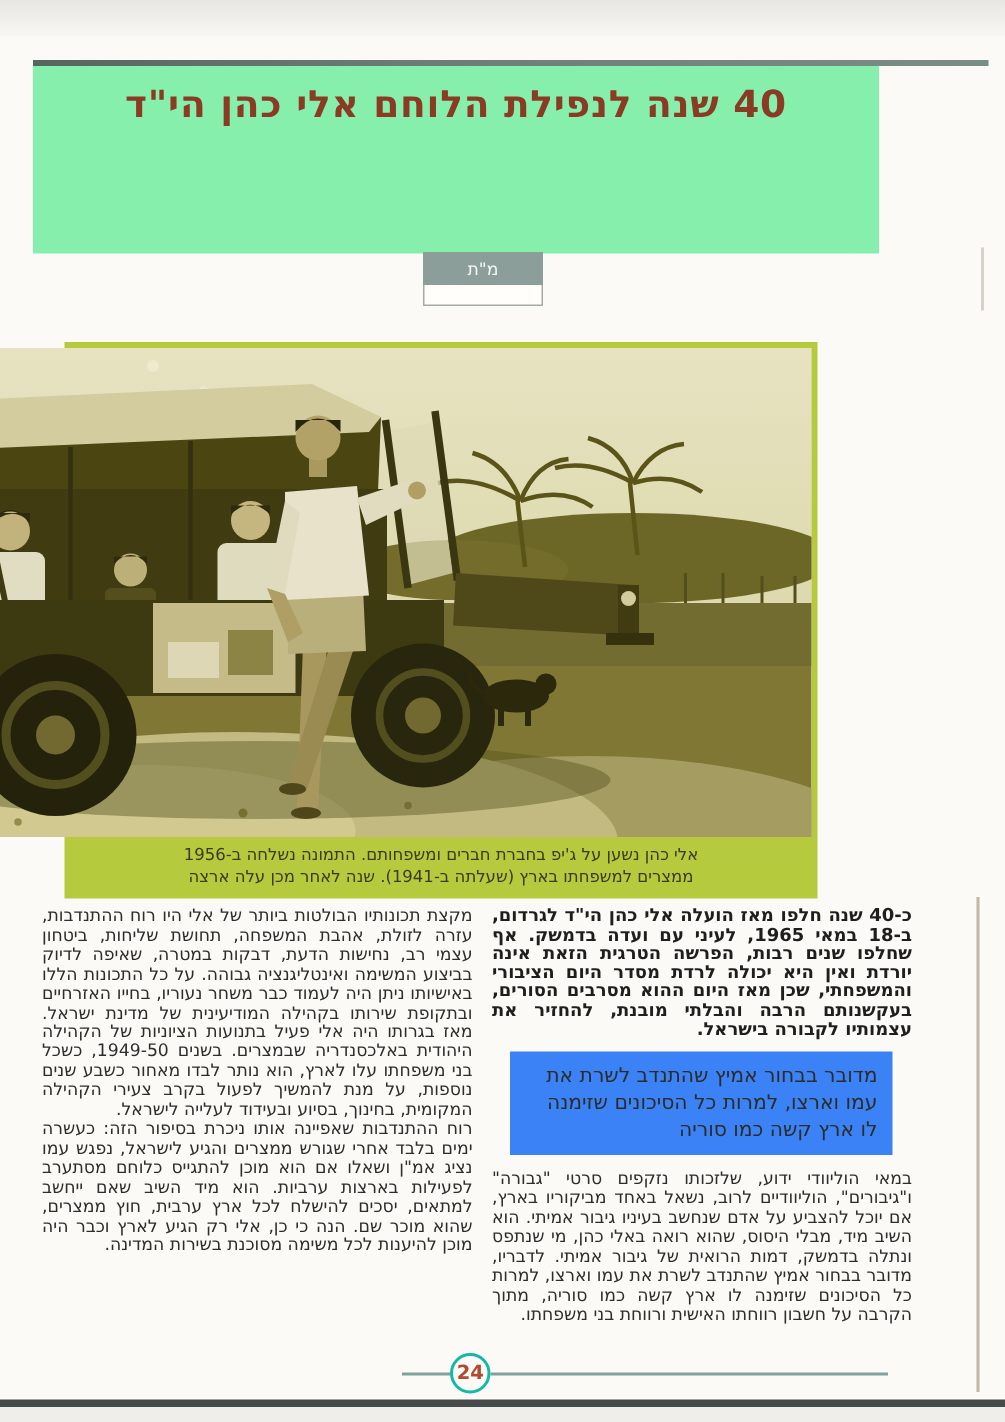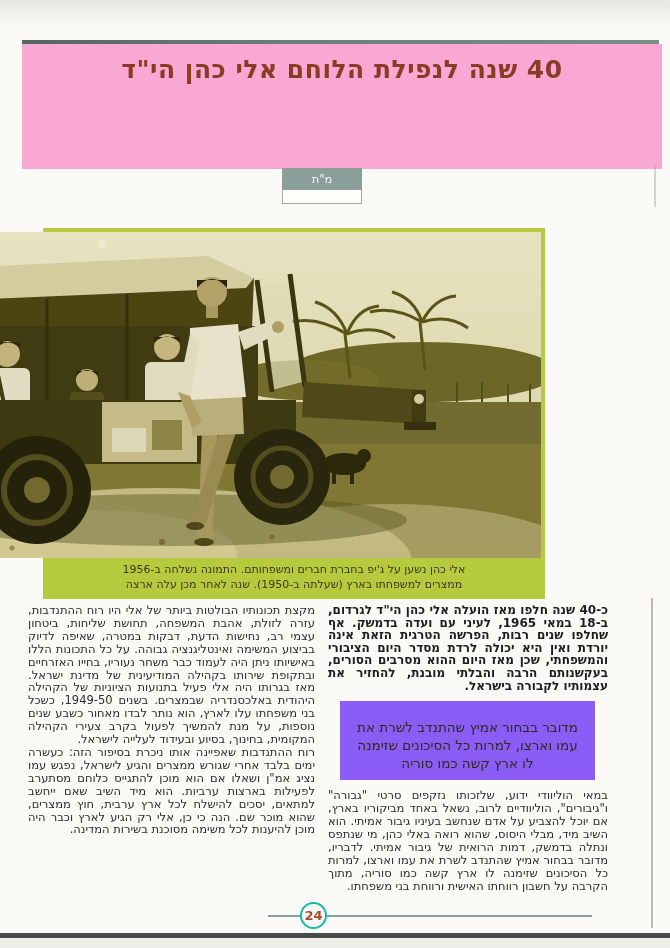--- a/index.html
+++ b/index.html
@@ -6,43 +6,43 @@
   *{box-sizing:border-box;}
   .sheet{
     position:relative;width:670px;height:948px;margin:0 auto;
     background:#fbfaf6;overflow:hidden;
     font-family:"DejaVu Sans",sans-serif;direction:rtl;
   }
   .scan-top-band{position:absolute;top:0;left:0;width:670px;height:24px;
     background:linear-gradient(#e7e6e2,#f8f7f3);}
   .top-rule{position:absolute;left:22px;top:40px;width:637px;height:4px;
     background:linear-gradient(90deg,#55665f,#6b7d77 40%,#7b8d87);}
-  .title-box{position:absolute;left:22px;top:44px;width:640px;height:125px;
-    background:#f9a8d4;}
+  .title-box{position:absolute;left:22px;top:44px;width:564px;height:125px;
+    background:#86efac;}
   .page-title{margin:0;padding-top:11px;text-align:center;
     font-size:25px;font-weight:bold;color:#8b3a23;letter-spacing:.5px;}
   .intro{margin:7px auto 0;width:608px;text-align:center;
     font-size:13px;line-height:18px;color:#3f3e3c;}
   .byline-box{position:absolute;left:282px;top:168px;width:80px;}
   .byline-head{height:22px;background:#8c9e99;color:#f4f7f4;
     font-size:11.5px;line-height:22px;text-align:center;}
   .byline-body{height:14px;background:#fffefb;border:1px solid #a3a9a3;border-top:none;}
   .photo-frame{position:absolute;left:43px;top:228px;width:502px;
     background:#b6ca3e;padding:4px 4px 0 4px;}
   .photo{display:block;width:589px;height:326px;background:#e9e6c4;}
   .photo-caption{padding:4px 6px 7px;text-align:center;
     font-size:11px;line-height:15px;color:#3a3a1c;}
   .col{position:absolute;top:604px;color:#2e2d2b;}
   .col-left{left:28px;width:287px;}
   .col-right{left:328px;width:280px;}
   .body-par{margin:0;font-size:11.5px;line-height:12.9px;text-align:justify;}
   .lead-par{margin:0;font-size:12px;line-height:12.6px;font-weight:bold;
     text-align:justify;color:#1f1e1c;}
-  .pull-quote{margin:9px 13px 9px 12px;background:#8b5cf6;padding:17px 10px 8px;
-    font-size:13.5px;line-height:18px;text-align:center;color:#2c2c26;}
+  .pull-quote{margin:9px 13px 9px 12px;background:#3b82f6;padding:7px 10px 8px;
+    font-size:13.5px;line-height:18px;text-align:right;color:#2c2c26;}
   .pageno-line{position:absolute;height:2px;background:#7fa29c;}
   .pageno-line.left{left:268px;top:915px;width:33px;}
   .pageno-line.right{left:327px;top:915px;width:265px;}
   .pageno-circle{position:absolute;left:300px;top:902px;width:27px;height:27px;
     border:2px solid #14b8a6;border-radius:50%;background:#fbfaf6;
     color:#b24a30;font-size:13px;font-weight:bold;text-align:center;line-height:24px;}
   .bottom-rule{position:absolute;left:0;top:933px;width:670px;height:5px;background:#464c4c;}
   .bottom-band{position:absolute;left:0;top:938px;width:670px;height:10px;background:#efeeea;}
   .edge-mark{position:absolute;background:#b5ac99;opacity:.85;}
   .edge-mark.long{left:651px;top:598px;width:2px;height:330px;}
@@ -167,21 +167,21 @@
       <ellipse cx="392" cy="232" rx="22" ry="11" fill="#242109"></ellipse>
       <circle cx="412" cy="224" r="7" fill="#242109"></circle>
       <line x1="382" y1="240" x2="382" y2="252" stroke="#242109" stroke-width="4"></line>
       <line x1="400" y1="240" x2="400" y2="252" stroke="#242109" stroke-width="4"></line>
       <path d="M370,230 q-10,-6 -8,-14" stroke="#242109" stroke-width="3" fill="none"></path>
 
       <rect x="0" y="0" width="589" height="326" fill="#8a8238" opacity=".08"></rect>
     </svg>
     <div class="photo-caption">
       <div>אלי כהן נשען על ג'יפ בחברת חברים ומשפחותם. התמונה נשלחה ב-1956</div>
-      <div>ממצרים למשפחתו בארץ (שעלתה ב-1950). שנה לאחר מכן עלה ארצה</div>
+      <div>ממצרים למשפחתו בארץ (שעלתה ב-1941). שנה לאחר מכן עלה ארצה</div>
     </div>
   </div>
 
   <div class="col col-right">
     <p class="lead-par">כ-40 שנה חלפו מאז הועלה אלי כהן הי"ד לגרדום, ב-18 במאי 1965, לעיני עם ועדה בדמשק. אף שחלפו שנים רבות, הפרשה הטרגית הזאת אינה יורדת ואין היא יכולה לרדת מסדר היום הציבורי והמשפחתי, שכן מאז היום ההוא מסרבים הסורים, בעקשנותם הרבה והבלתי מובנת, להחזיר את עצמותיו לקבורה בישראל.</p>
     <div class="pull-quote">מדובר בבחור אמיץ שהתנדב לשרת את עמו וארצו, למרות כל הסיכונים שזימנה לו ארץ קשה כמו סוריה</div>
     <p class="body-par">במאי הוליוודי ידוע, שלזכותו נזקפים סרטי "גבורה" ו"גיבורים", הוליוודיים לרוב, נשאל באחד מביקוריו בארץ, אם יוכל להצביע על אדם שנחשב בעיניו גיבור אמיתי. הוא השיב מיד, מבלי היסוס, שהוא רואה באלי כהן, מי שנתפס ונתלה בדמשק, דמות הרואית של גיבור אמיתי. לדבריו, מדובר בבחור אמיץ שהתנדב לשרת את עמו וארצו, למרות כל הסיכונים שזימנה לו ארץ קשה כמו סוריה, מתוך הקרבה על חשבון רווחתו האישית ורווחת בני משפחתו.</p>
   </div>
 
   <div class="col col-left">

